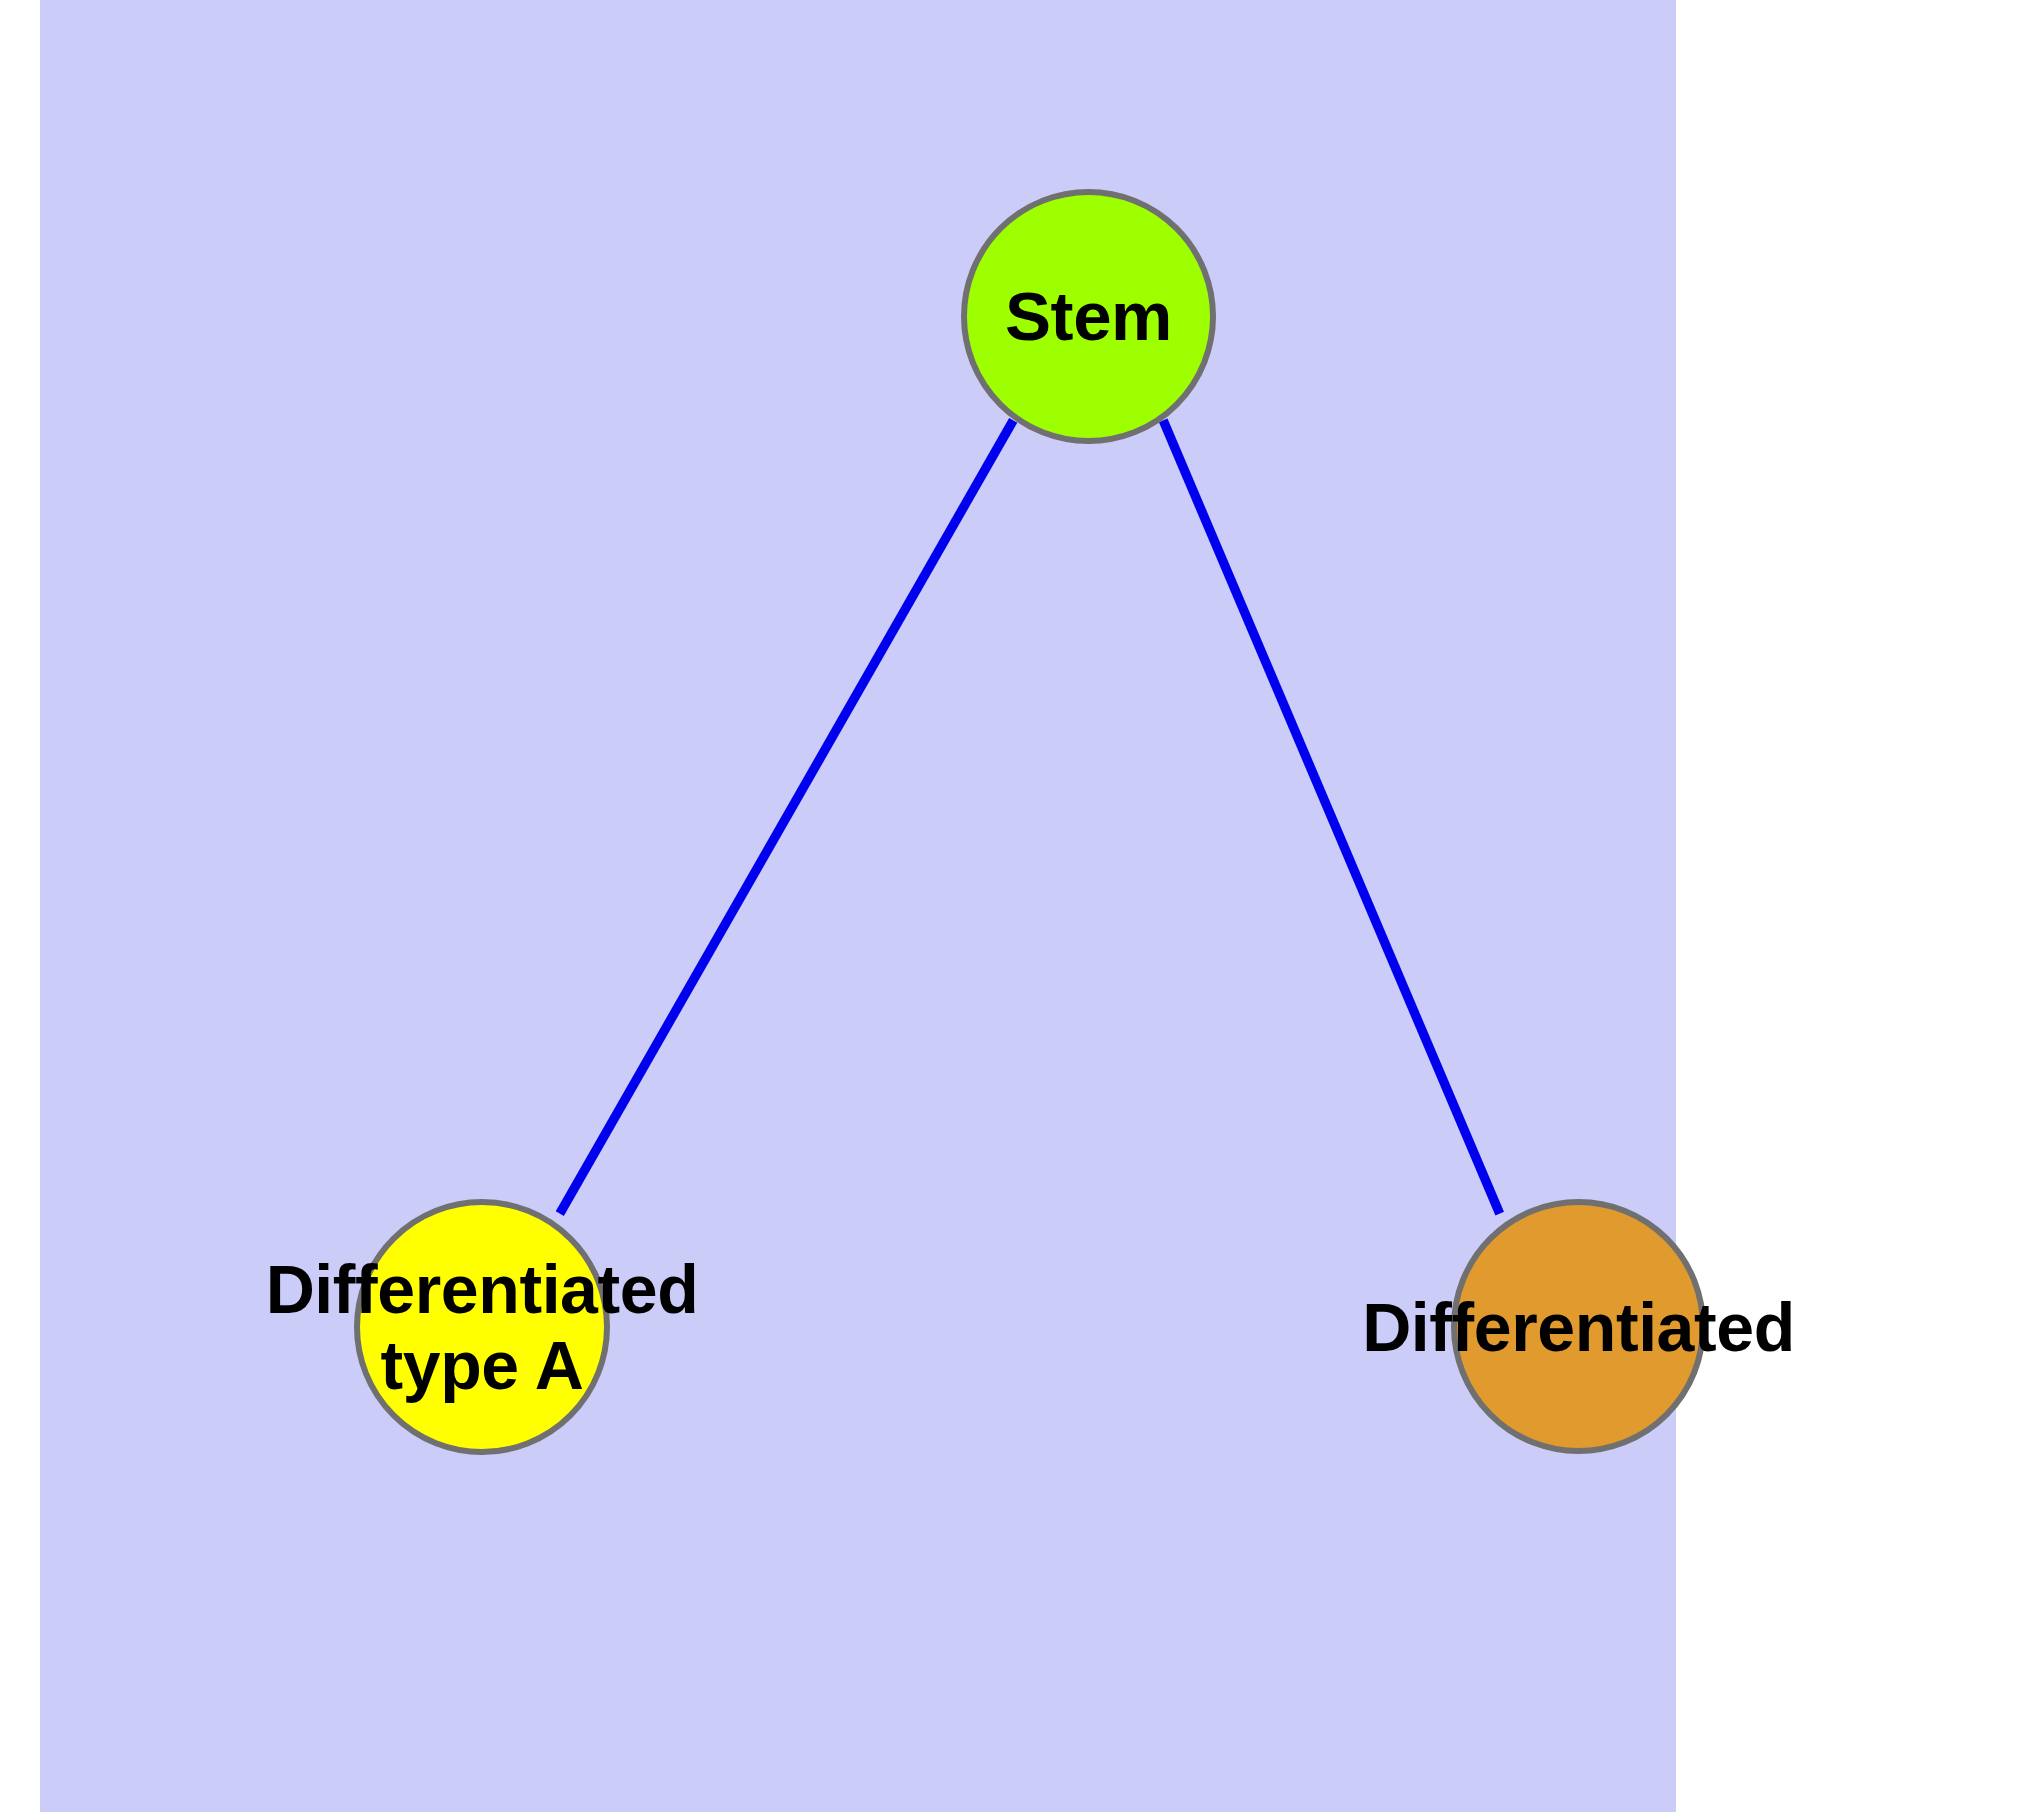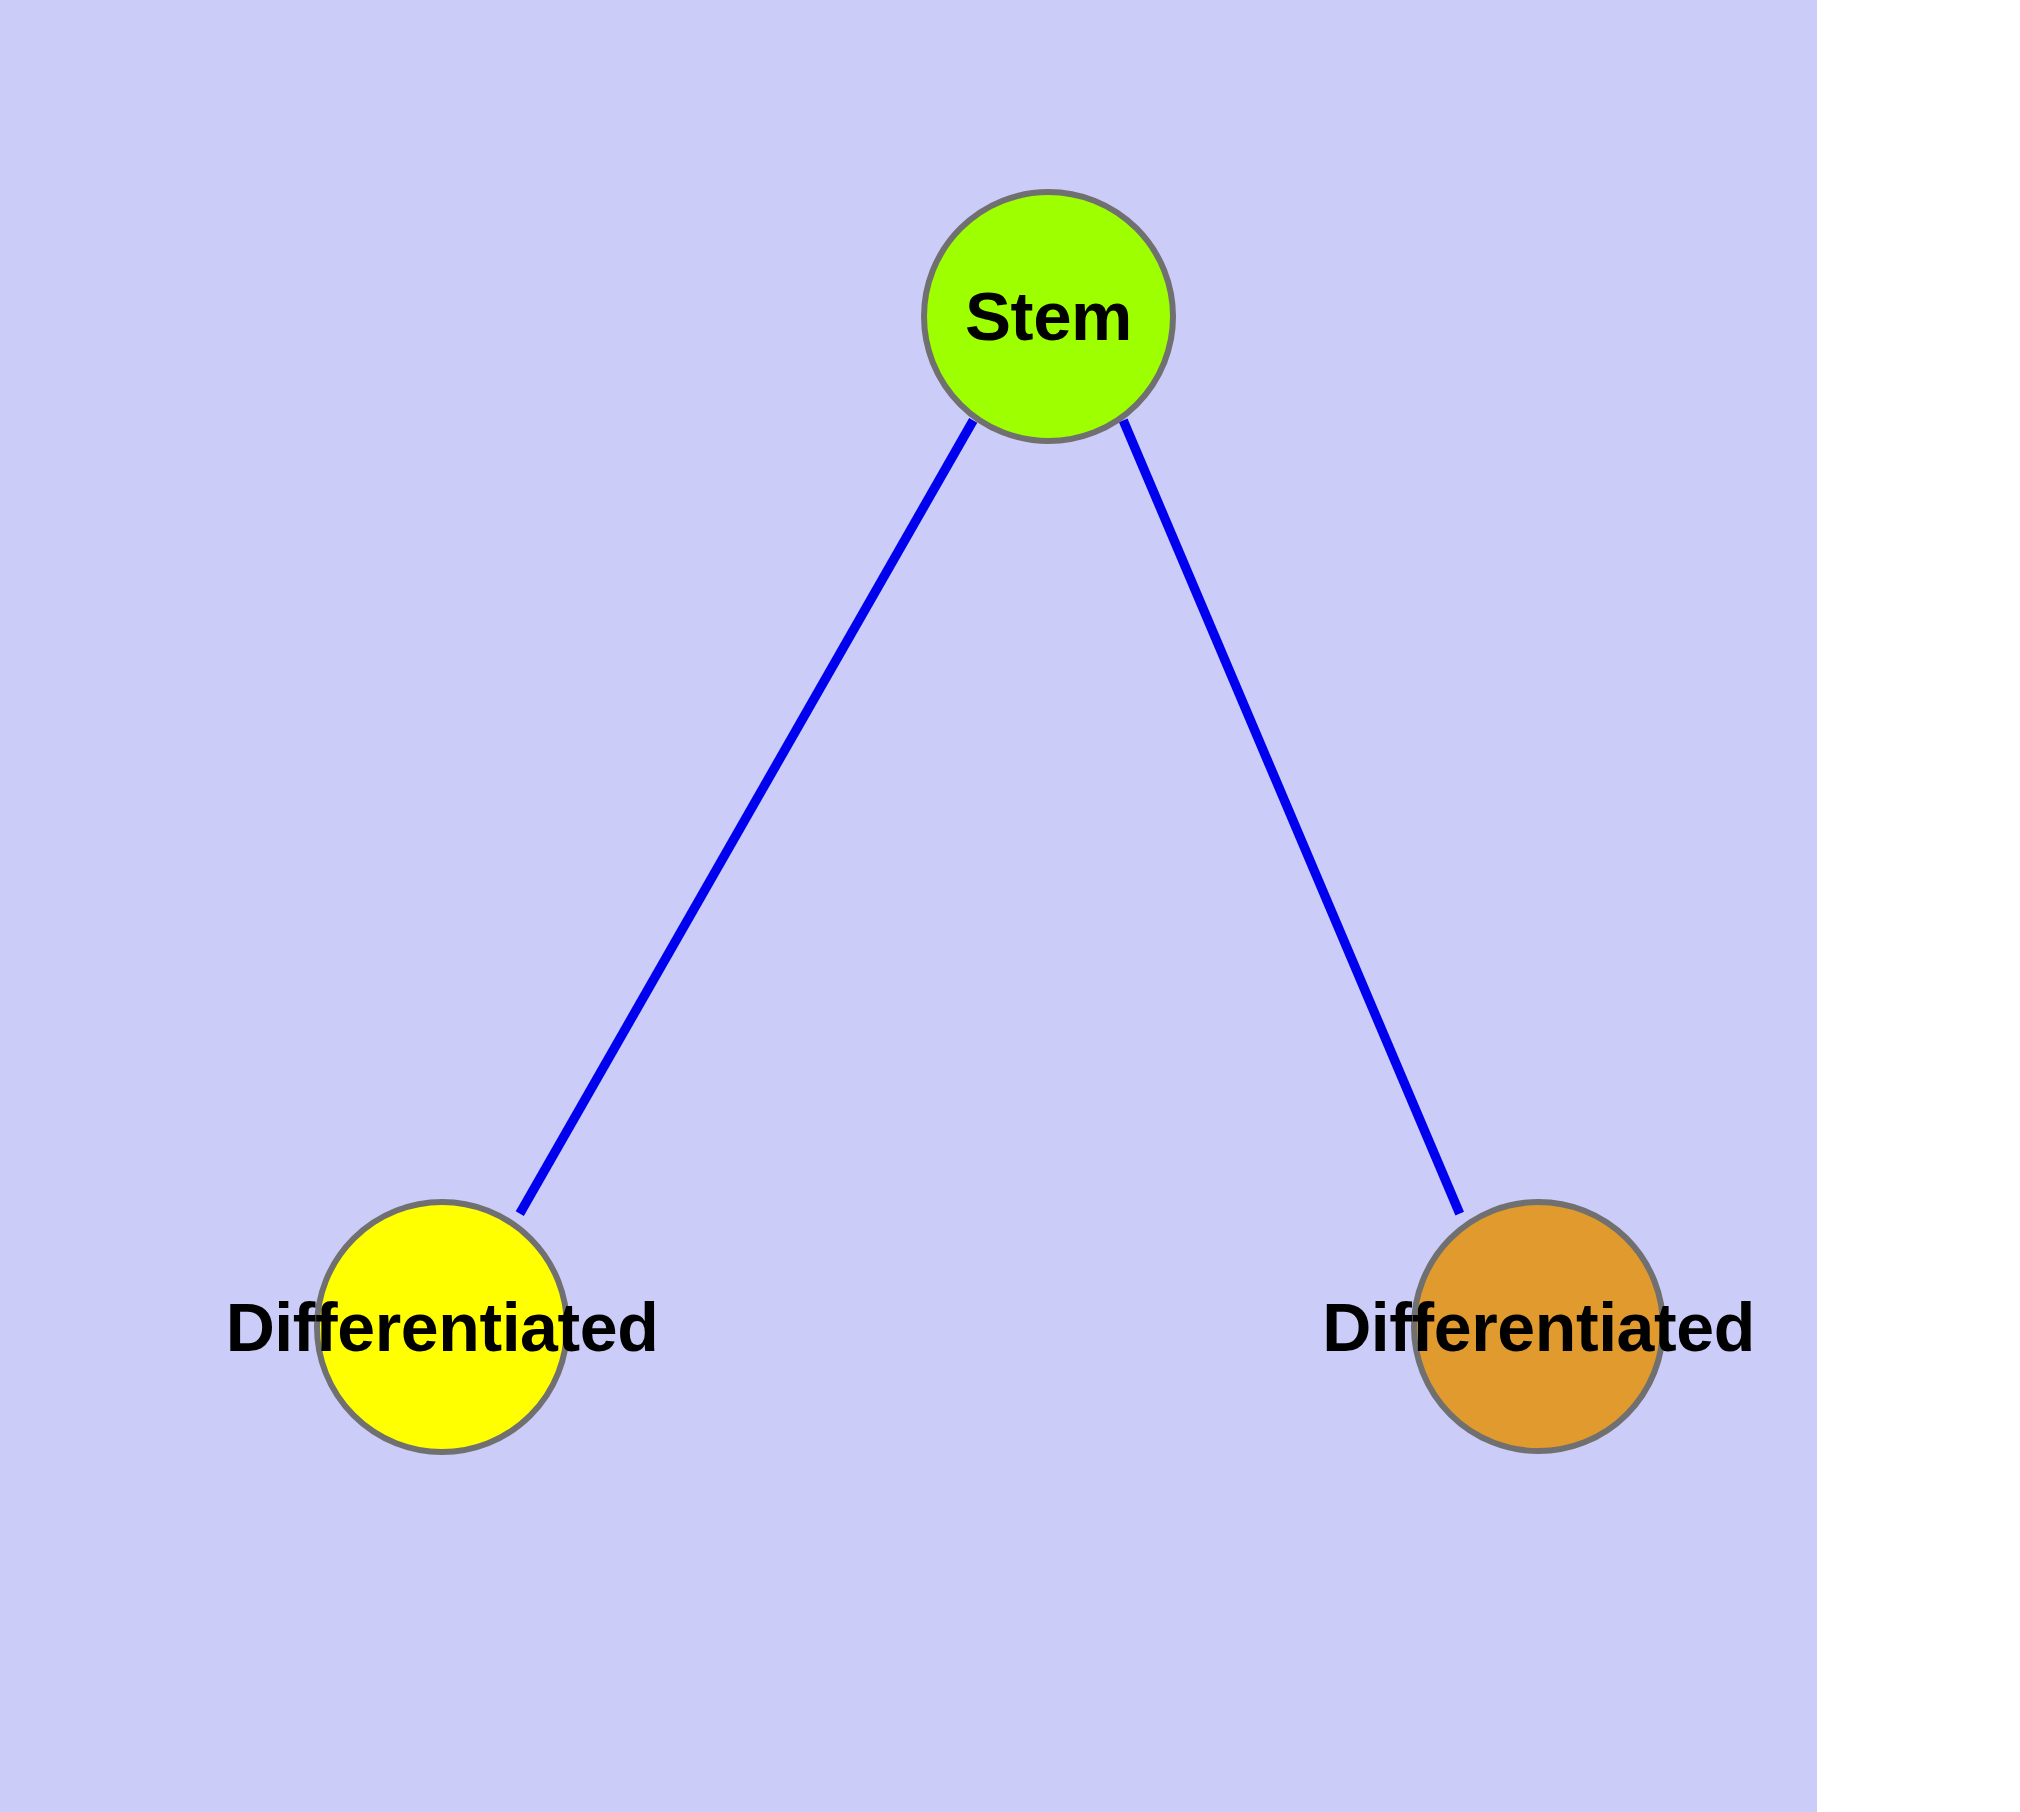--- a/index.html
+++ b/index.html
@@ -7,23 +7,24 @@
     padding: 0;
   }
   body {
     width: 2021px;
     height: 1812px;
     overflow: hidden;
     font-family: "Liberation Sans", sans-serif;
   }
   #graph-canvas {
     position: relative;
-    width: 1817px;
+    width: 1636px;
     height: 1812px;
     background: #ccccf8;
+    margin-left: 40px;
   }
   #edge-layer {
     position: absolute;
     left: 0;
     top: 0;
     width: 2021px;
     height: 1812px;
   }
   .node {
     position: absolute;
@@ -115,20 +116,21 @@
     <div class="node-circle"></div>
     <div class="node-label">
       <div>Stem</div>
     </div>
   </div>
 
   <div class="node" id="node-diff-a">
     <div class="node-circle"></div>
     <div class="node-label">
       <div>Differentiated</div>
+      <div>type A</div>
     </div>
   </div>
 
   <div class="node" id="node-diff-b">
     <div class="node-circle"></div>
     <div class="node-label">
       <div>Differentiated</div>
     </div>
   </div>
 

